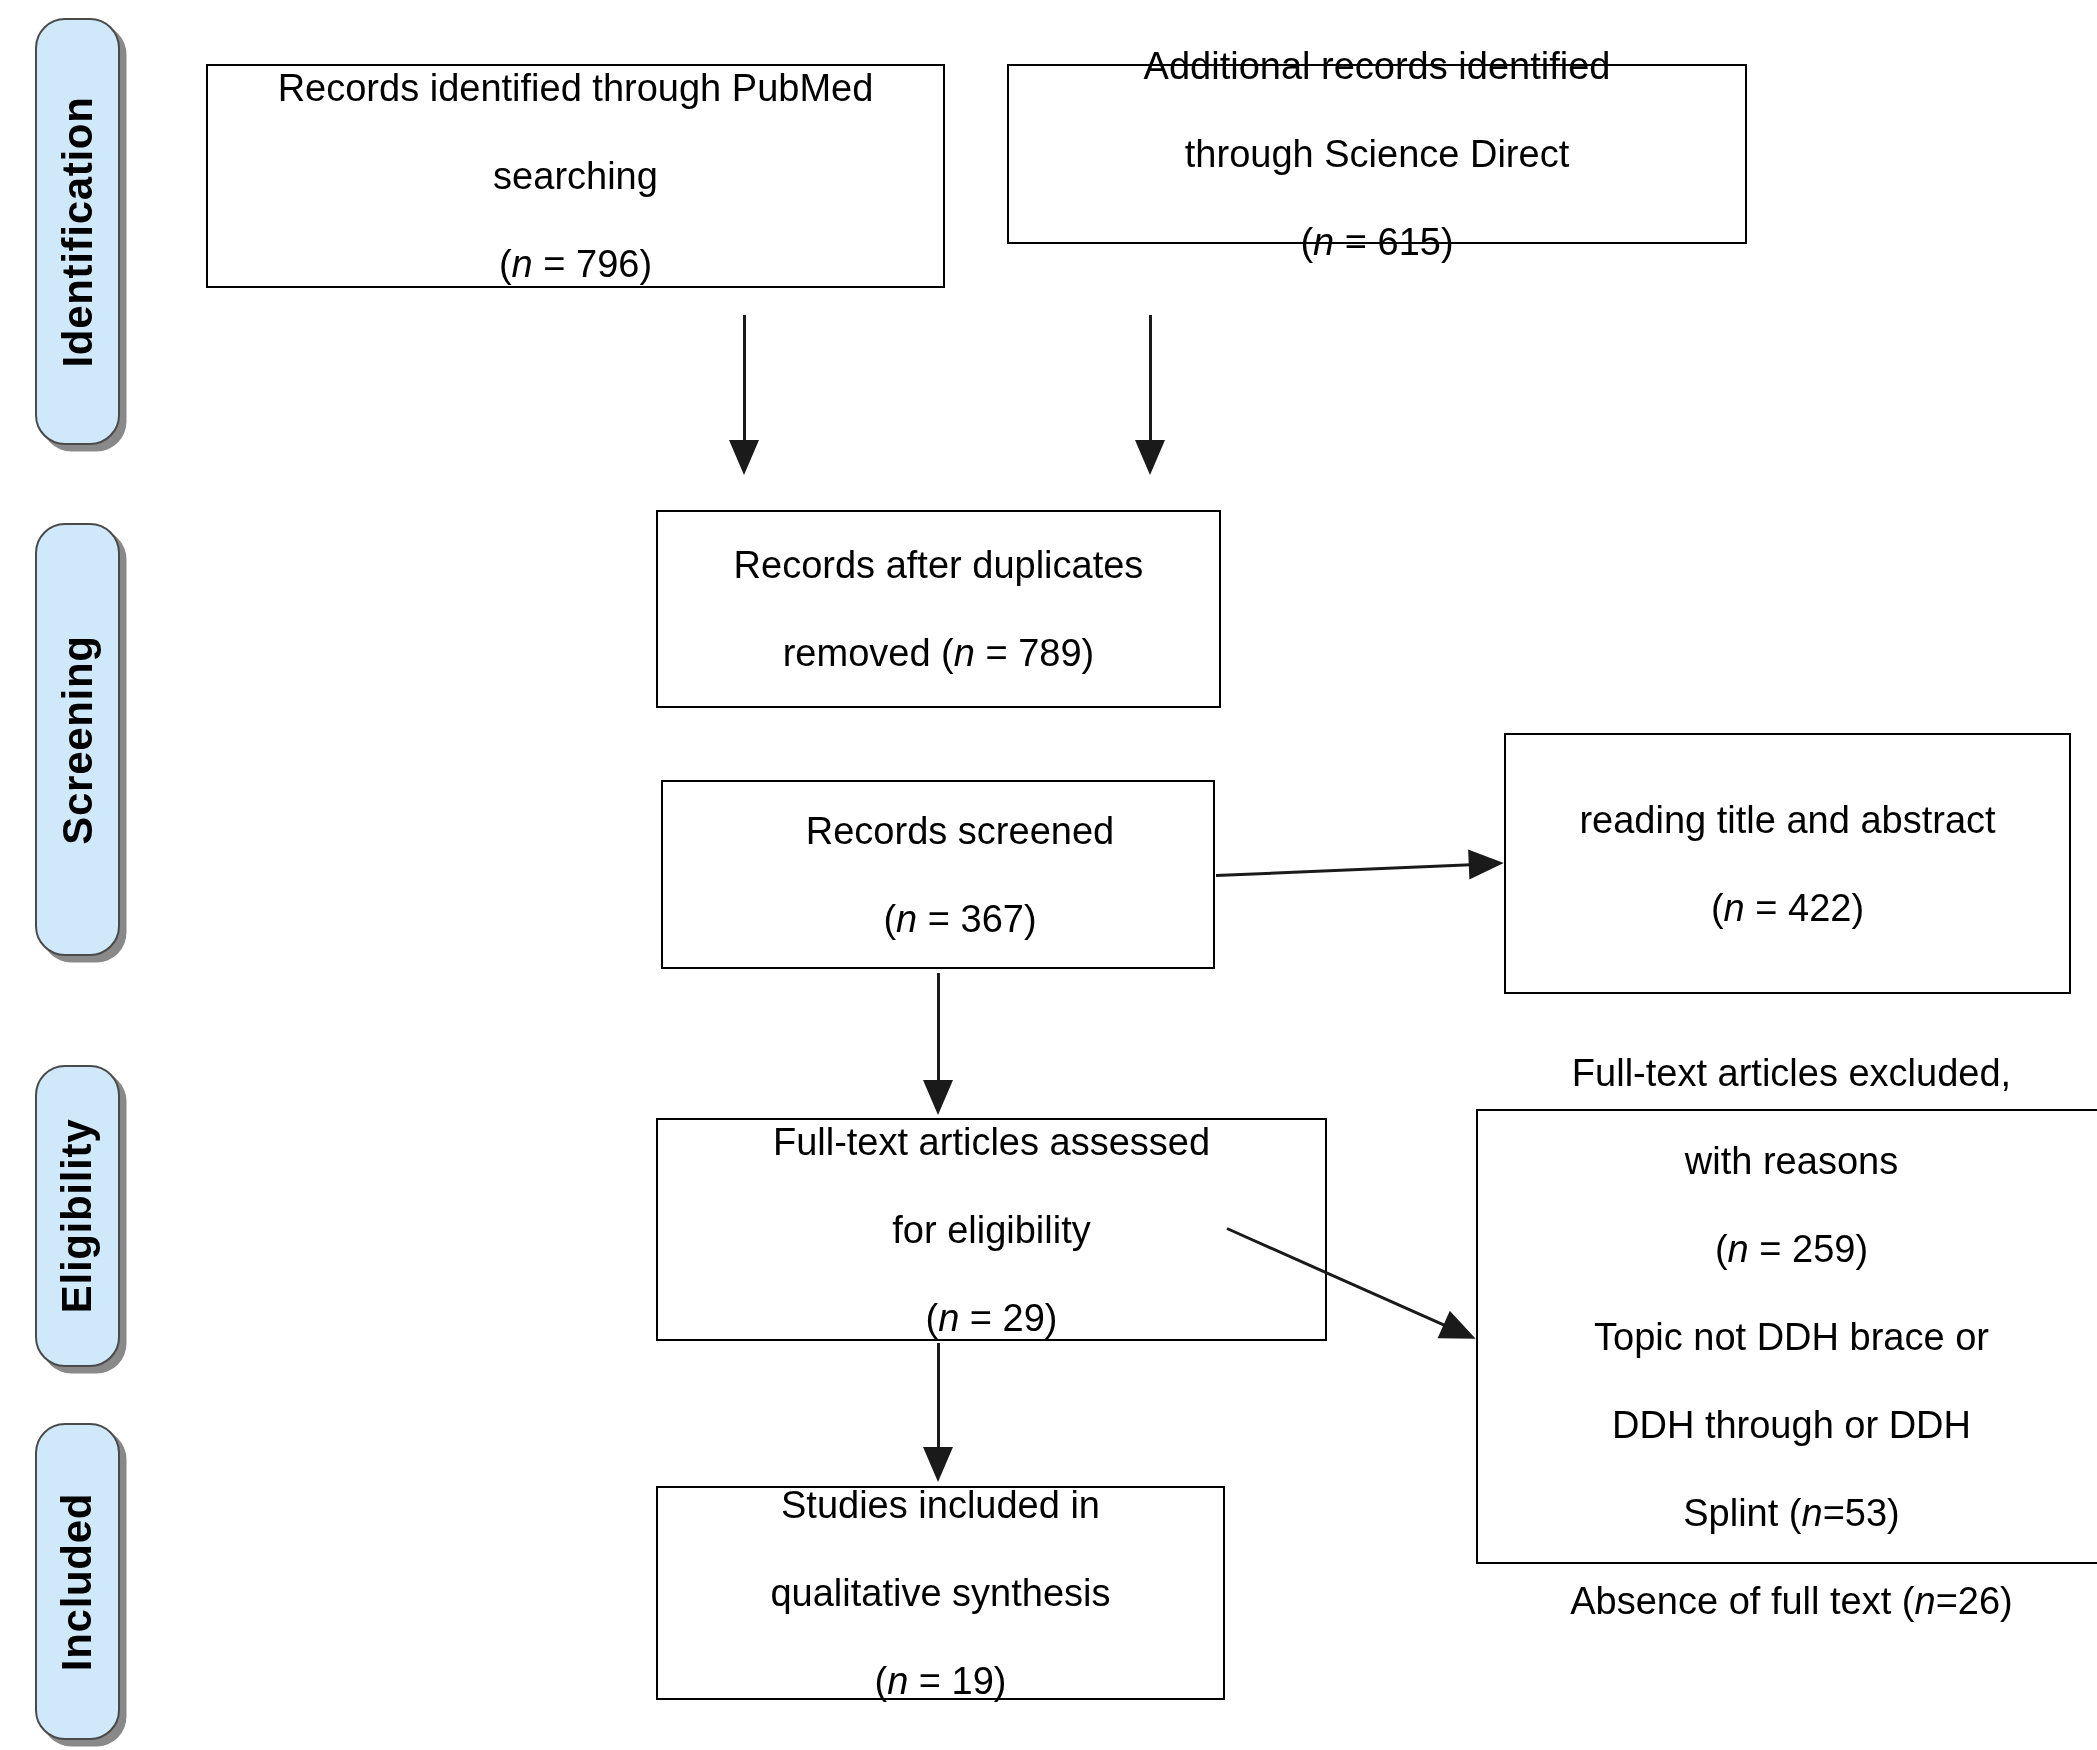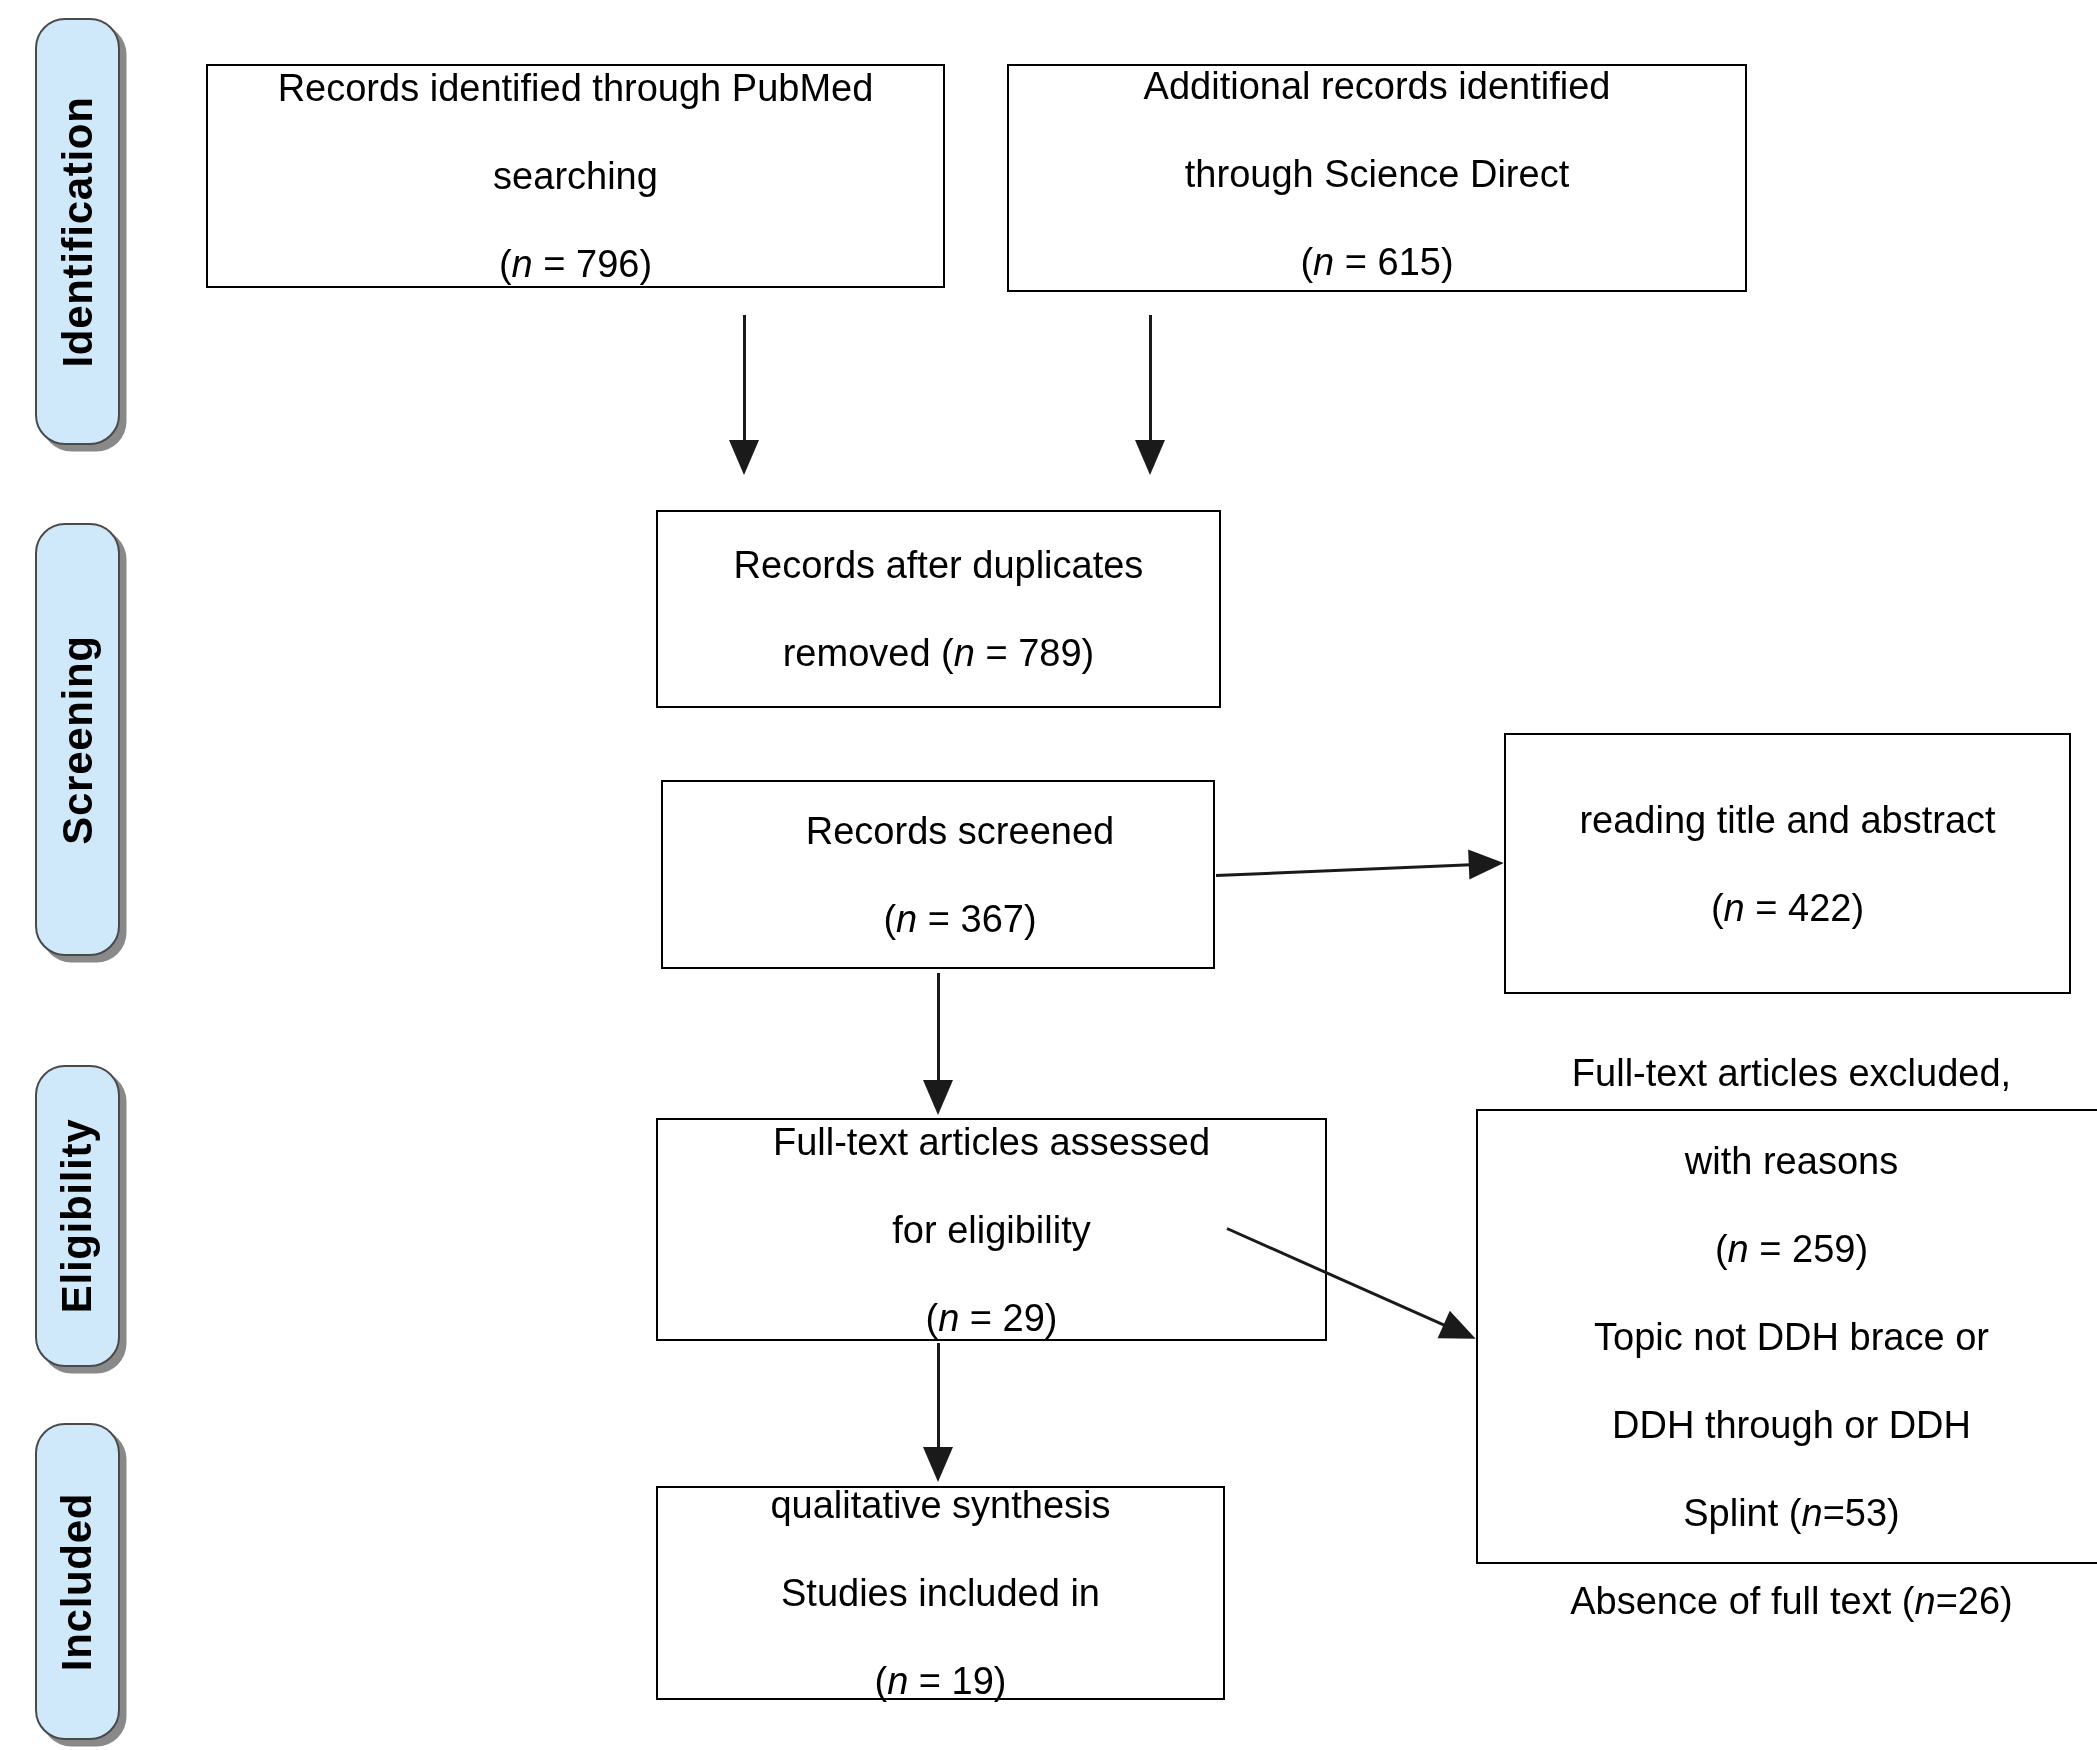--- a/index.html
+++ b/index.html
@@ -60,21 +60,21 @@
     justify-content: center;
     text-align: center;
     font-size: 38px;
     line-height: 56px;
     gap: 32px;
   }
   .node .line { white-space: nowrap; }
   .node i { font-style: italic; }
 
   .node-pubmed        { left: 206px;  top: 64px;   width: 739px; height: 224px; }
-  .node-sciencedirect { left: 1007px; top: 64px;   width: 740px; height: 228px; justify-content: flex-end; }
+  .node-sciencedirect { left: 1007px; top: 64px;   width: 740px; height: 180px; }
   .node-duplicates    { left: 656px;  top: 510px;  width: 565px;  height: 198px; }
   .node-screened      { left: 661px;  top: 780px; width: 554px;  height: 189px; padding-left: 44px; }
   .node-excluded-ta   { left: 1504px; top: 733px; width: 567px;  height: 261px; }
   .node-fulltext      { left: 656px;  top: 1118px; width: 671px;  height: 223px; }
   .node-ft-excluded   { left: 1476px; top: 1109px; width: 631px;  height: 455px; }
   .node-included      { left: 656px;  top: 1486px; width: 569px;  height: 214px; }
 
   
   .vline {
     position: absolute;
@@ -175,22 +175,22 @@
   <div class="node node-ft-excluded">
       <div class="line">Full-text articles excluded,</div>
       <div class="line">with reasons</div>
       <div class="line">(<i>n</i> = 259)</div>
       <div class="line">Topic not DDH brace or</div>
       <div class="line">DDH through or DDH</div>
       <div class="line">Splint (<i>n</i>=53)</div>
       <div class="line">Absence of full text (<i>n</i>=26)</div>
     </div>
   <div class="node node-included">
+      <div class="line">Studies included in</div>
       <div class="line">qualitative synthesis</div>
-      <div class="line">Studies included in</div>
       <div class="line">(<i>n</i> = 19)</div>
     </div>
 
   <div class="vline arrow-pubmed-line"></div>
   <div class="head-down arrow-pubmed-head"></div>
 
   <div class="vline arrow-sciencedirect-line"></div>
   <div class="head-down arrow-sciencedirect-head"></div>
 
   <div class="harrow arrow-screened-right">

